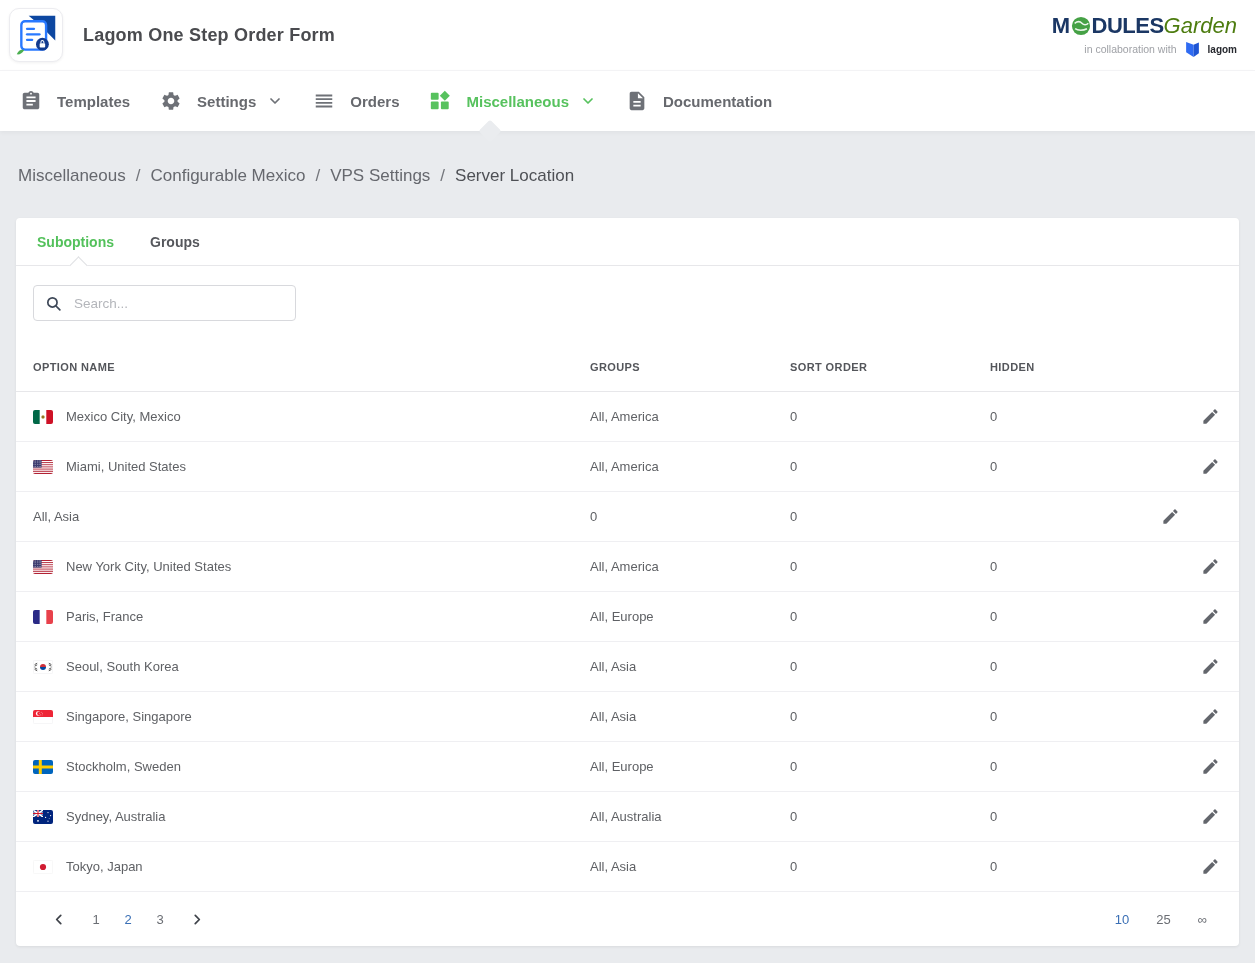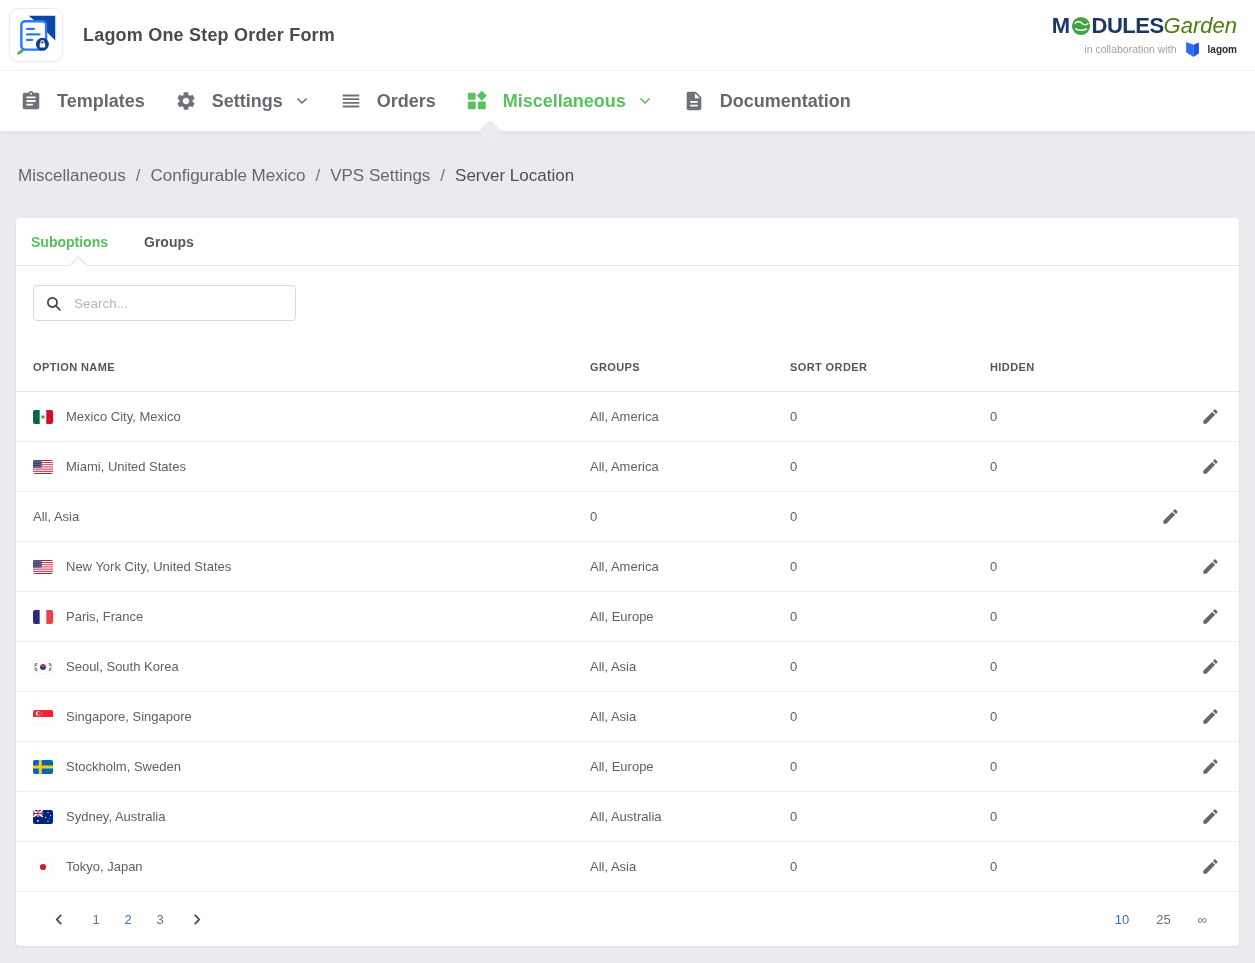--- a/index.html
+++ b/index.html
@@ -17,35 +17,35 @@
   .brand-garden{color:#4d7c0f;font-weight:400;font-style:italic;letter-spacing:0;}
   .brand-line2{display:flex;align-items:center;justify-content:flex-end;gap:7px;margin-top:2px;}
   .collab{font-size:10.5px;color:#9fa1a6;}
   .lagom-name{font-size:10px;font-weight:700;color:#26282e;}
 
   
   nav{height:60px;background:#fff;display:flex;align-items:center;padding-left:20px;gap:30px;
       border-top:1px solid #f3f3f5;position:relative;box-shadow:0 2px 4px rgba(0,0,0,.04);}
   .nav-item{display:flex;align-items:center;gap:15px;cursor:pointer;}
   .nav-icon{display:flex;align-items:center;}
-  .nav-label{font-size:18px;font-weight:700;color:#67696e;}
+  .nav-label{font-size:15px;font-weight:700;color:#67696e;}
   .nav-item.active .nav-label{color:#57c25e;}
   .chev{display:flex;align-items:center;margin-left:-4px;}
 
   
   .content{position:relative;}
   .nav-notch{position:absolute;top:-8px;left:482px;width:16px;height:16px;background:#eaecef;
              transform:rotate(45deg);border-radius:2px;}
   .breadcrumb{padding:35px 0 0 18px;font-size:17px;color:#66686e;}
   .breadcrumb .sep{margin:0 10px;color:#74767c;}
   .breadcrumb .last{color:#4e5055;}
 
   
   .card{margin:32px 16px 0;background:#fff;border-radius:4px;box-shadow:0 1px 3px rgba(0,0,0,.07);}
-  .tabs{display:flex;padding:0 15px;border-bottom:1px solid #e7e7ea;position:relative;height:47px;
+  .tabs{display:flex;padding:0 21px;border-bottom:1px solid #e7e7ea;position:relative;height:47px;
         align-items:center;gap:36px;}
   .tab{font-size:14px;font-weight:700;color:#55575c;cursor:pointer;height:100%;display:flex;align-items:center;}
   .tab.active{color:#53c15b;}
   .tab-notch{position:absolute;bottom:-7px;left:56px;width:12px;height:12px;background:#fff;
              transform:rotate(45deg);border-top:1px solid #dfe0e3;border-left:1px solid #dfe0e3;}
 
   .search-wrap{padding:19px 17px 22px;}
   .search-box{width:263px;height:36px;border:1px solid #d8d9dd;border-radius:4px;display:flex;
               align-items:center;padding:0 11px;gap:10px;box-sizing:border-box;}
   .search-input{border:none;outline:none;font-size:13.5px;color:#55575c;flex:1;min-width:0;

